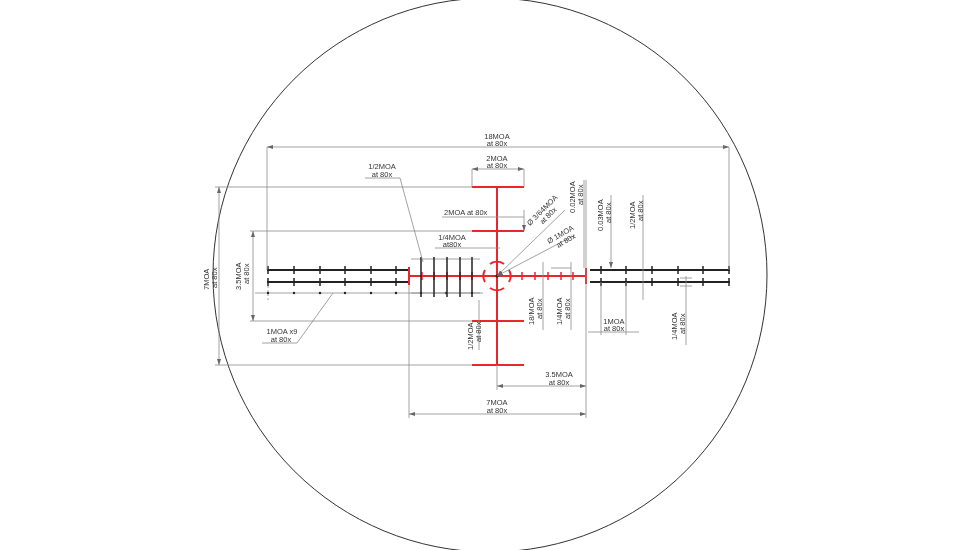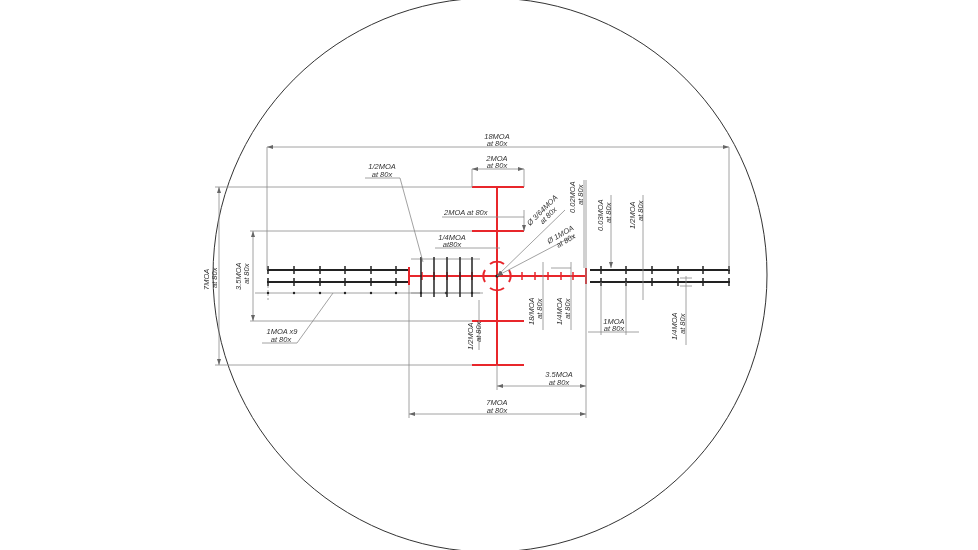--- a/index.html
+++ b/index.html
@@ -1,17 +1,17 @@
 <!DOCTYPE html>
 <html><head>
 <meta charset="utf-8">
 <style>
   html, body { margin:0; padding:0; background:#ffffff; }
   body { width:978px; height:550px; overflow:hidden; font-family:"Liberation Sans", sans-serif; }
-  #diagram { position:absolute; left:0; top:0; width:978px; height:550px;font-style:italic; }
+  #diagram { position:absolute; left:0; top:0; width:978px; height:550px; }
   svg text { font-family:"Liberation Sans", sans-serif; font-size:7.5px; fill:#333333; }
   .dim { stroke:#8a8a8a; stroke-width:0.8; fill:none; }
   .blk { stroke:#222222; stroke-width:2; }
   .tick { stroke:#222222; stroke-width:1.5; }
   .red { stroke:#e8262b; stroke-width:2; fill:none; }
   .redt { stroke:#e8262b; stroke-width:1.5; }
   .dot { fill:#222222; }
 </style>
 </head>
 <body>

